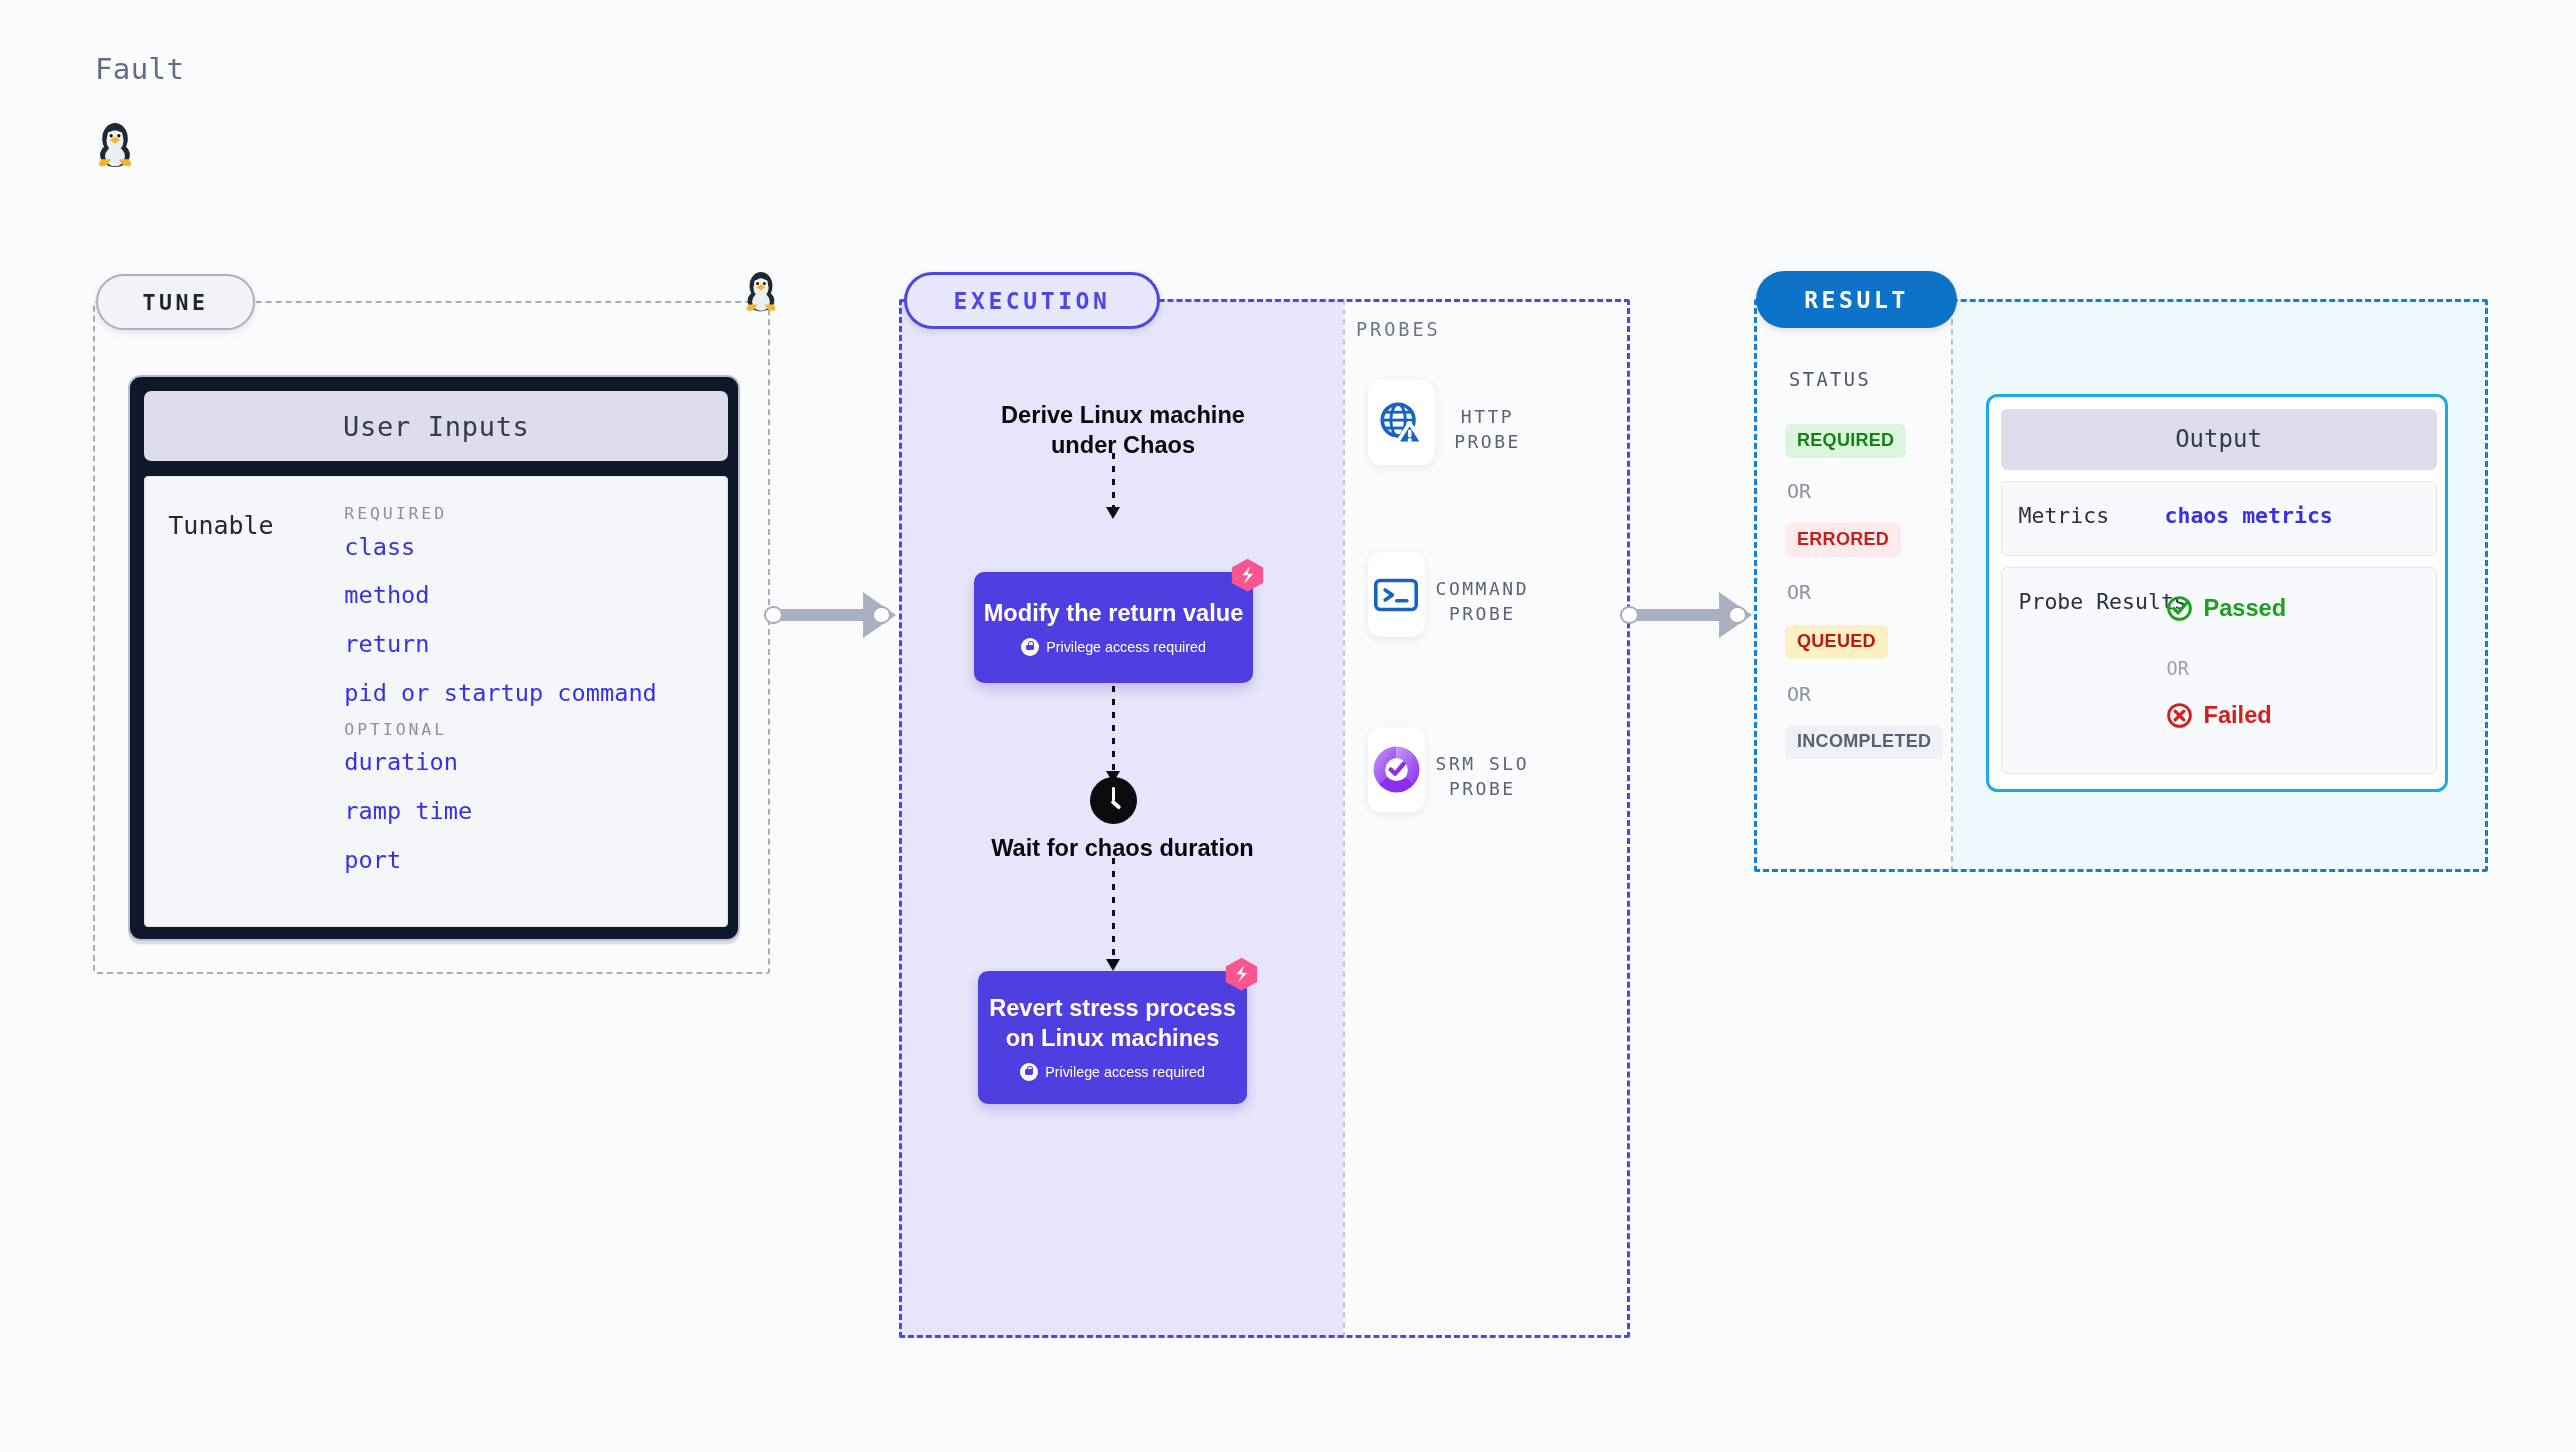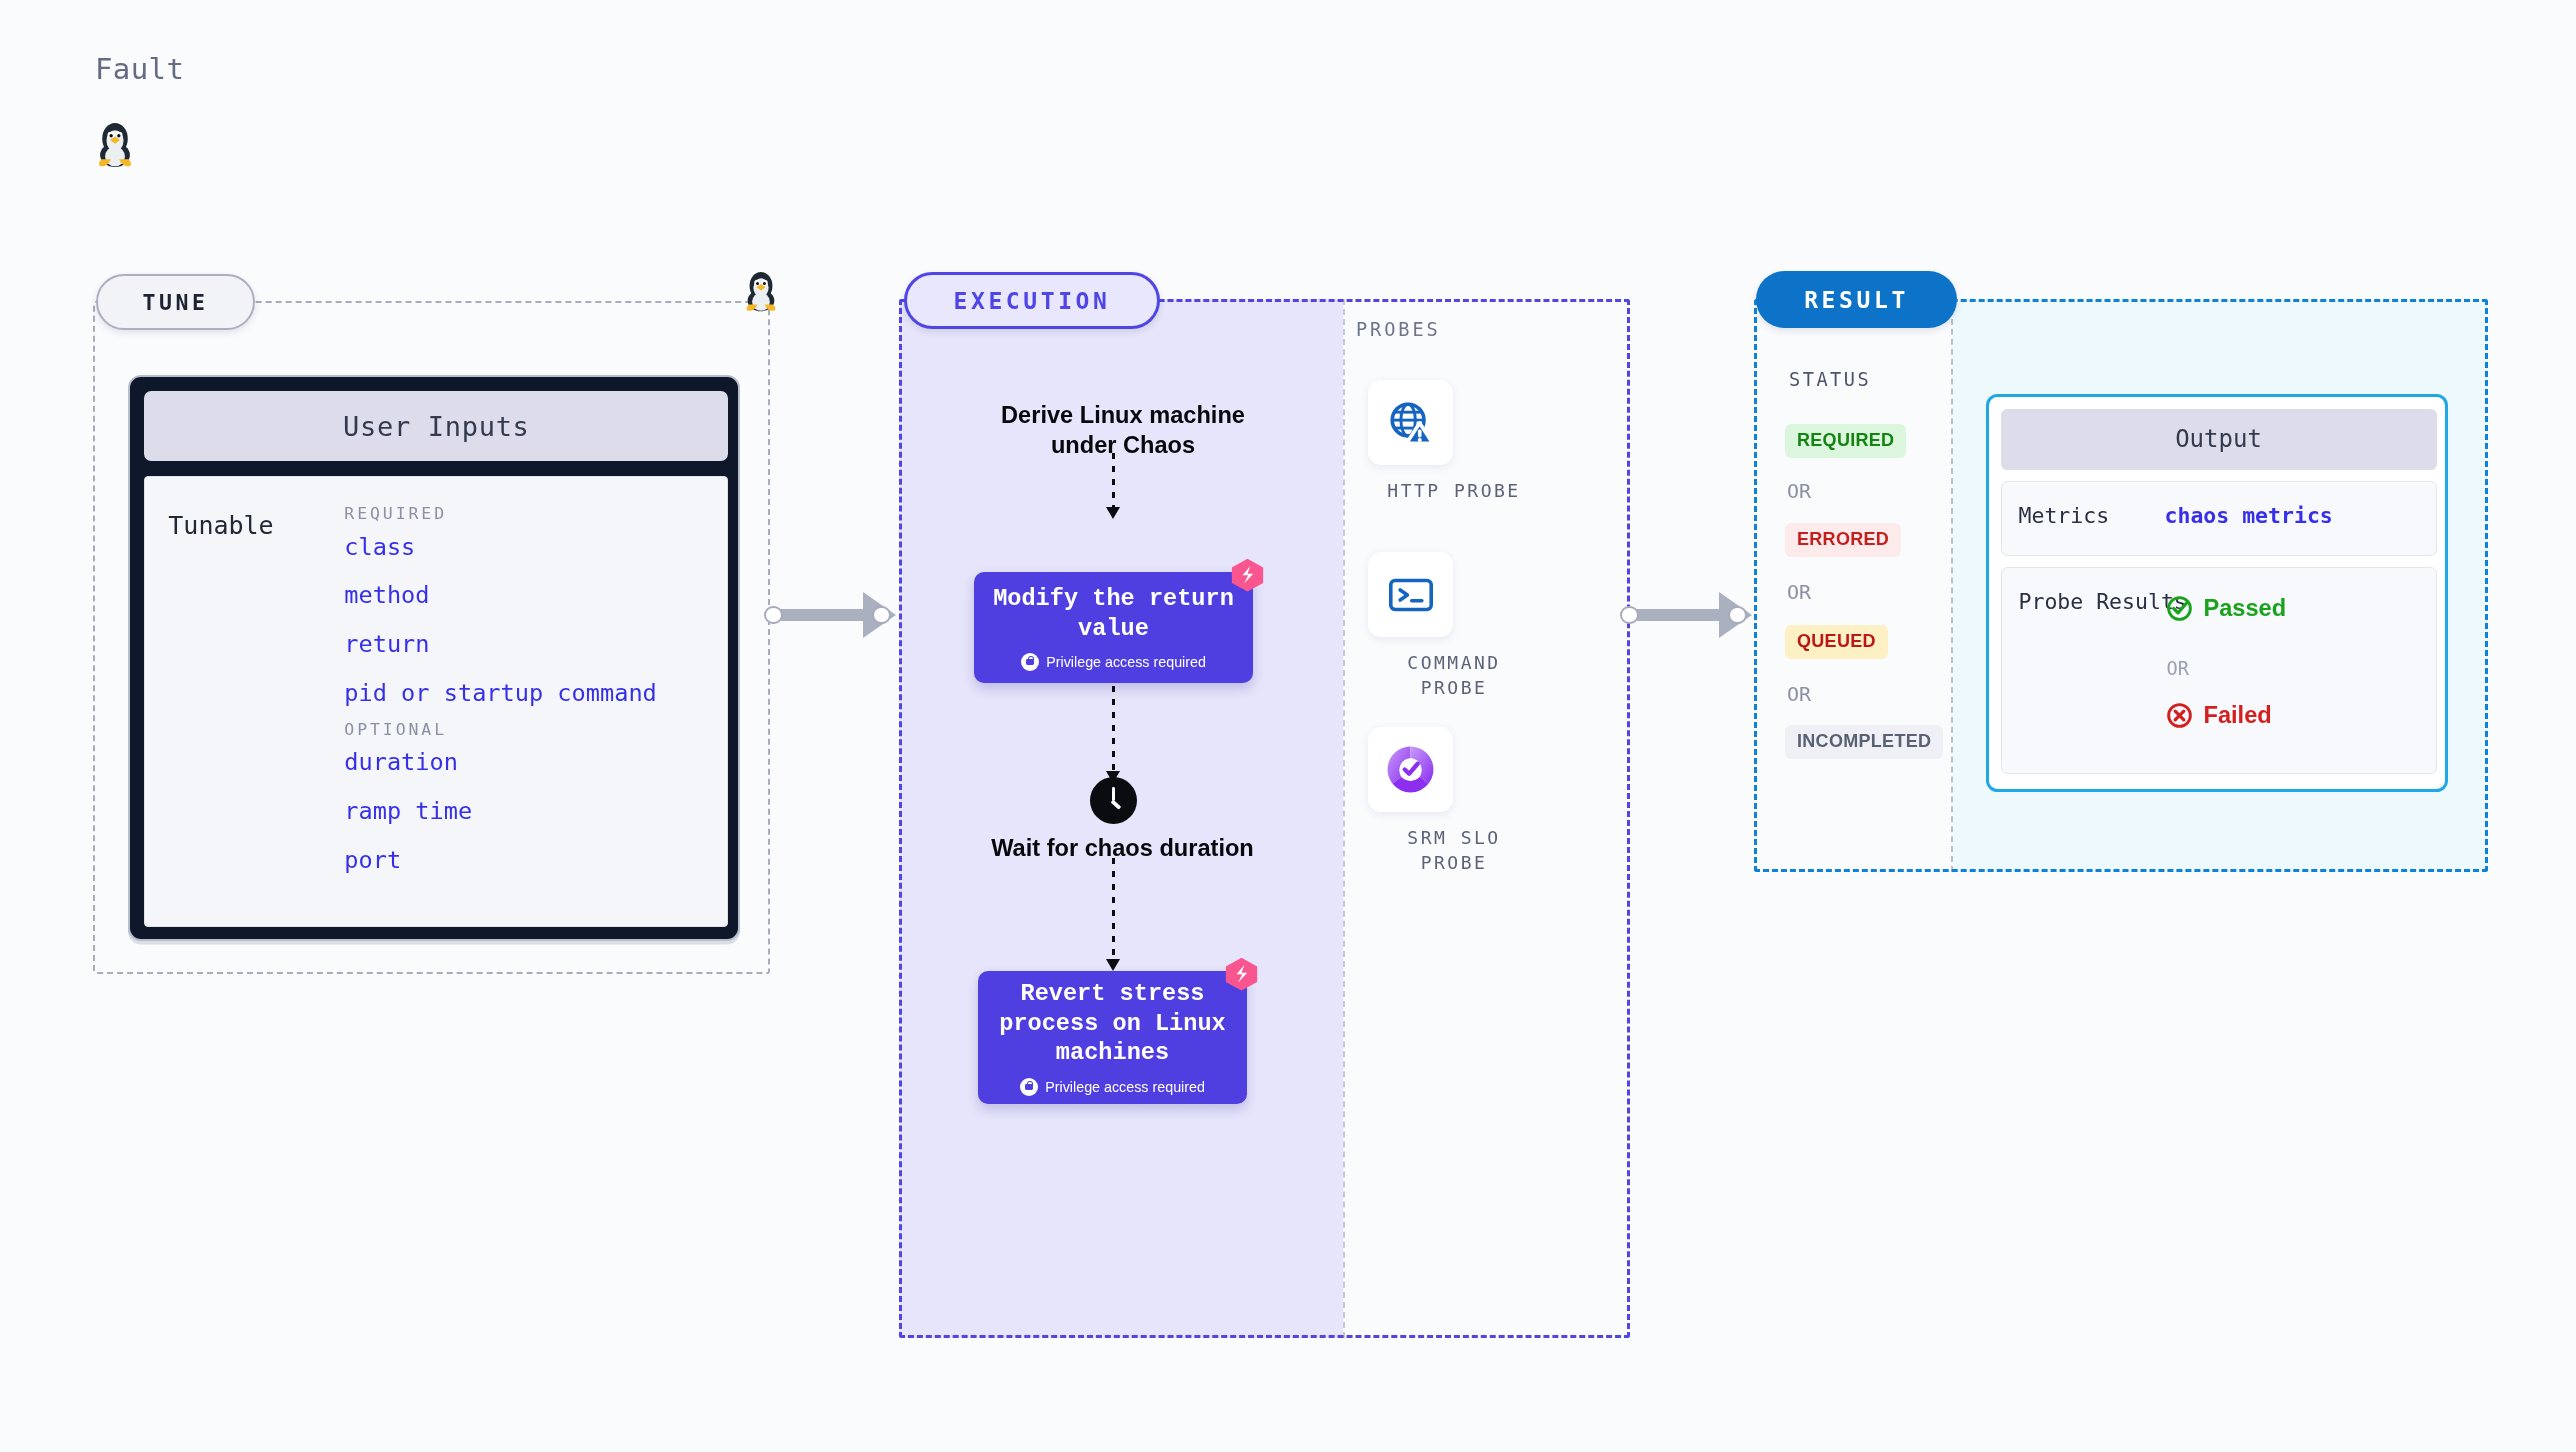--- a/index.html
+++ b/index.html
@@ -144,21 +144,21 @@
 
   .exec-card {
     position: absolute; background: #4f3fe0; border-radius: 10px;
     box-shadow: 0 5.7px 11.5px rgba(60,50,160,0.22);
     display: flex; flex-direction: column; align-items: center; justify-content: center;
   }
   #card-modify { left: 974px; top: 572px; width: 279px; height: 111px; }
   #card-revert { left: 978px; top: 971px; width: 269px; height: 133px; }
   .exec-card .ct {
     color: #ffffff; font-weight: bold; font-size: 23.6px; line-height: 1.26;
-    text-align: center; font-family: Liberation Mono, monospace; padding: 0 5px;
+    text-align: center; font-family: Liberation Sans, sans-serif; padding: 0 5px;
   }
   .exec-card .priv {
     display: flex; align-items: center; gap: 7.2px; margin-top: 10px;
     color: #ffffff; font-size: 14.3px; font-family: "Liberation Sans", sans-serif;
   }
   .lock-badge {
     width: 18px; height: 18px; border-radius: 50%; background: #ffffff;
     display: flex; align-items: center; justify-content: center;
   }
   .lock-badge .body { width: 7.9px; height: 5.7px; background: #4f3fe0; border-radius: 1.4px; position: relative; }
@@ -169,21 +169,21 @@
   .chaos-badge { position: absolute; right: -13px; top: -15.8px; }
 
   
   .probes-title {
     position: absolute; left: 1356px; top: 319px;
     font-family: "DejaVu Sans Mono", monospace; font-size: 18.6px;
     color: #6e748a; letter-spacing: 2.9px;
   }
   .probe {
     position: absolute; width: 172px; display: flex;
-    flex-direction: column; 
+    flex-direction: row; align-items: center;
   }
   #probe-http { left: 1368px; top: 380px; }
   #probe-cmd  { left: 1368px; top: 552px; }
   #probe-slo  { left: 1368px; top: 727px; }
   .probe-tile {
     width: 85px; height: 85px; background: #ffffff; border-radius: 13px;
     display: flex; align-items: center; justify-content: center;
     box-shadow: 0 2.9px 8.6px rgba(60,70,110,0.09);
   }
   .probe-label {

